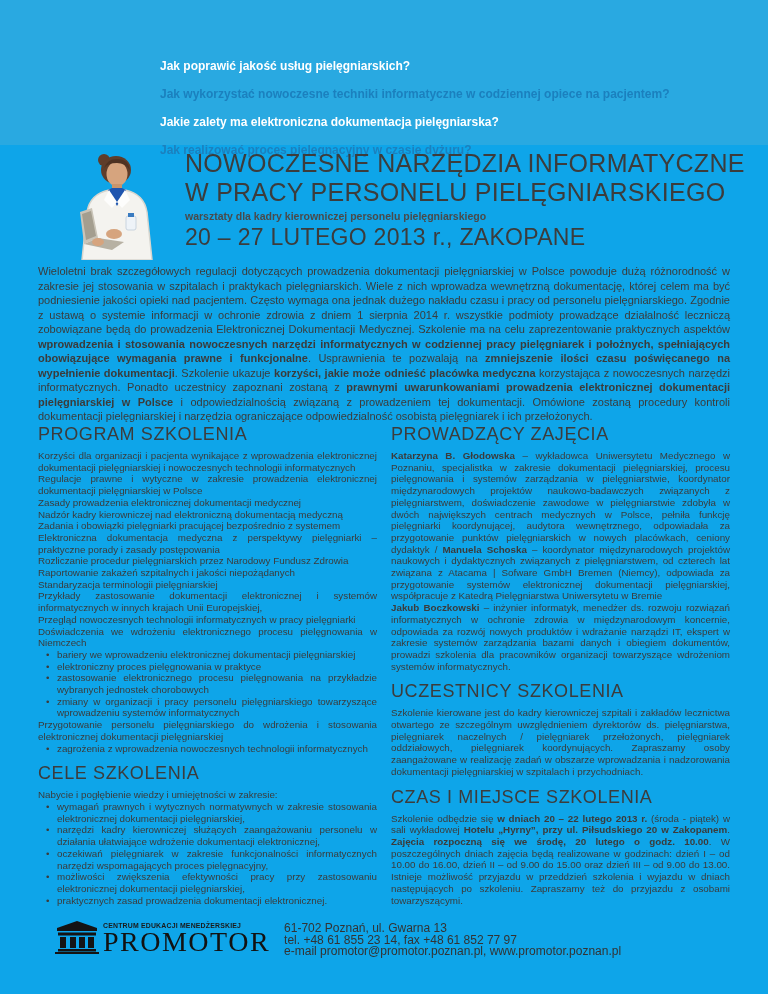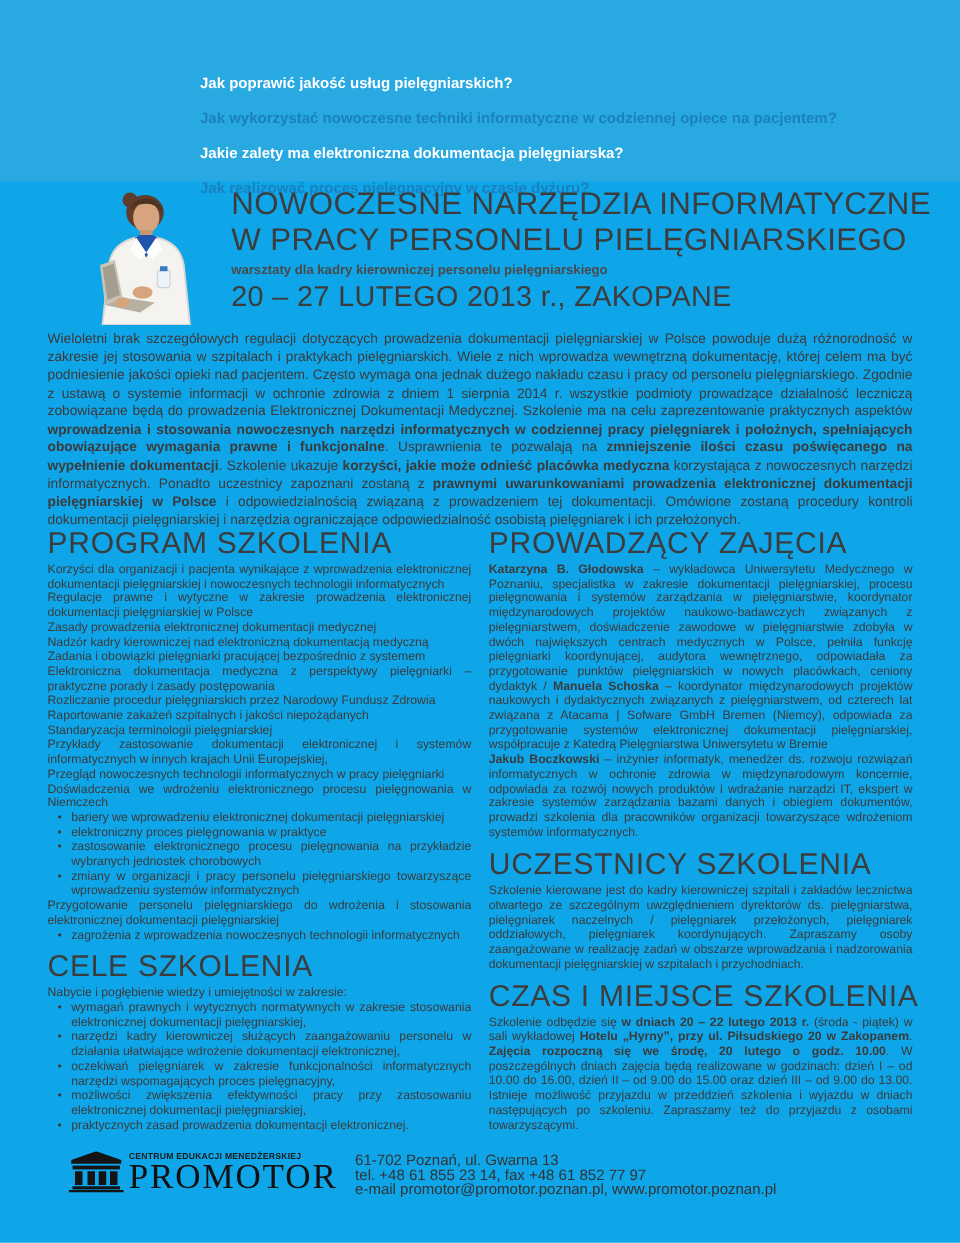--- a/index.html
+++ b/index.html
@@ -11,21 +11,21 @@
   .header-row{position:absolute;top:149px;left:38px;width:692px;height:112px;}
   .nurse{position:absolute;left:14px;top:1px;width:132px;height:110px;}
   .titles{position:absolute;left:147px;top:0;width:545px;}
   .h1-line{font-size:25px;line-height:29px;letter-spacing:0.3px;color:#3c3c3c;font-weight:400;white-space:nowrap;}
   .subtitle{font-size:10.5px;font-weight:600;color:#4a4a4a;margin-top:3px;}
   .date-line{font-size:23px;line-height:26px;letter-spacing:0.3px;color:#3c3c3c;margin-top:2px;white-space:nowrap;}
   .intro{position:absolute;top:264px;left:38px;width:692px;font-size:11px;line-height:14.5px;text-align:justify;}
   .b{font-weight:bold;}
   .columns{position:absolute;top:424px;left:38px;width:692px;display:flex;gap:14px;align-items:flex-start;}
   .col{width:339px;}
-  h2{font-size:24px;line-height:21px;font-weight:400;letter-spacing:0.6px;color:#3c3c3c;margin:0 0 5px 0;white-space:nowrap;}
+  h2{font-size:18px;line-height:21px;font-weight:400;letter-spacing:0.6px;color:#3c3c3c;margin:0 0 5px 0;white-space:nowrap;}
   .section{margin-top:9px;}
   .section:first-child{margin-top:0;}
   .col p{margin:0;font-size:9.8px;line-height:11.7px;text-align:justify;}
   .item.bullet{padding-left:19px;position:relative;text-align:justify;}
   .item.bullet::before{content:"\2022";position:absolute;left:8px;top:0;}
   .footer{position:absolute;left:55px;top:921px;display:flex;align-items:flex-start;}
   .logo{display:flex;align-items:flex-end;}
   .logo-text{margin-left:4px;}
   .logo-top{font-size:6.9px;font-weight:bold;letter-spacing:0.2px;color:#1a1a1a;white-space:nowrap;}
   .logo-name{font-family:"Liberation Serif",serif;font-size:28px;line-height:25px;letter-spacing:1.5px;color:#121212;}

